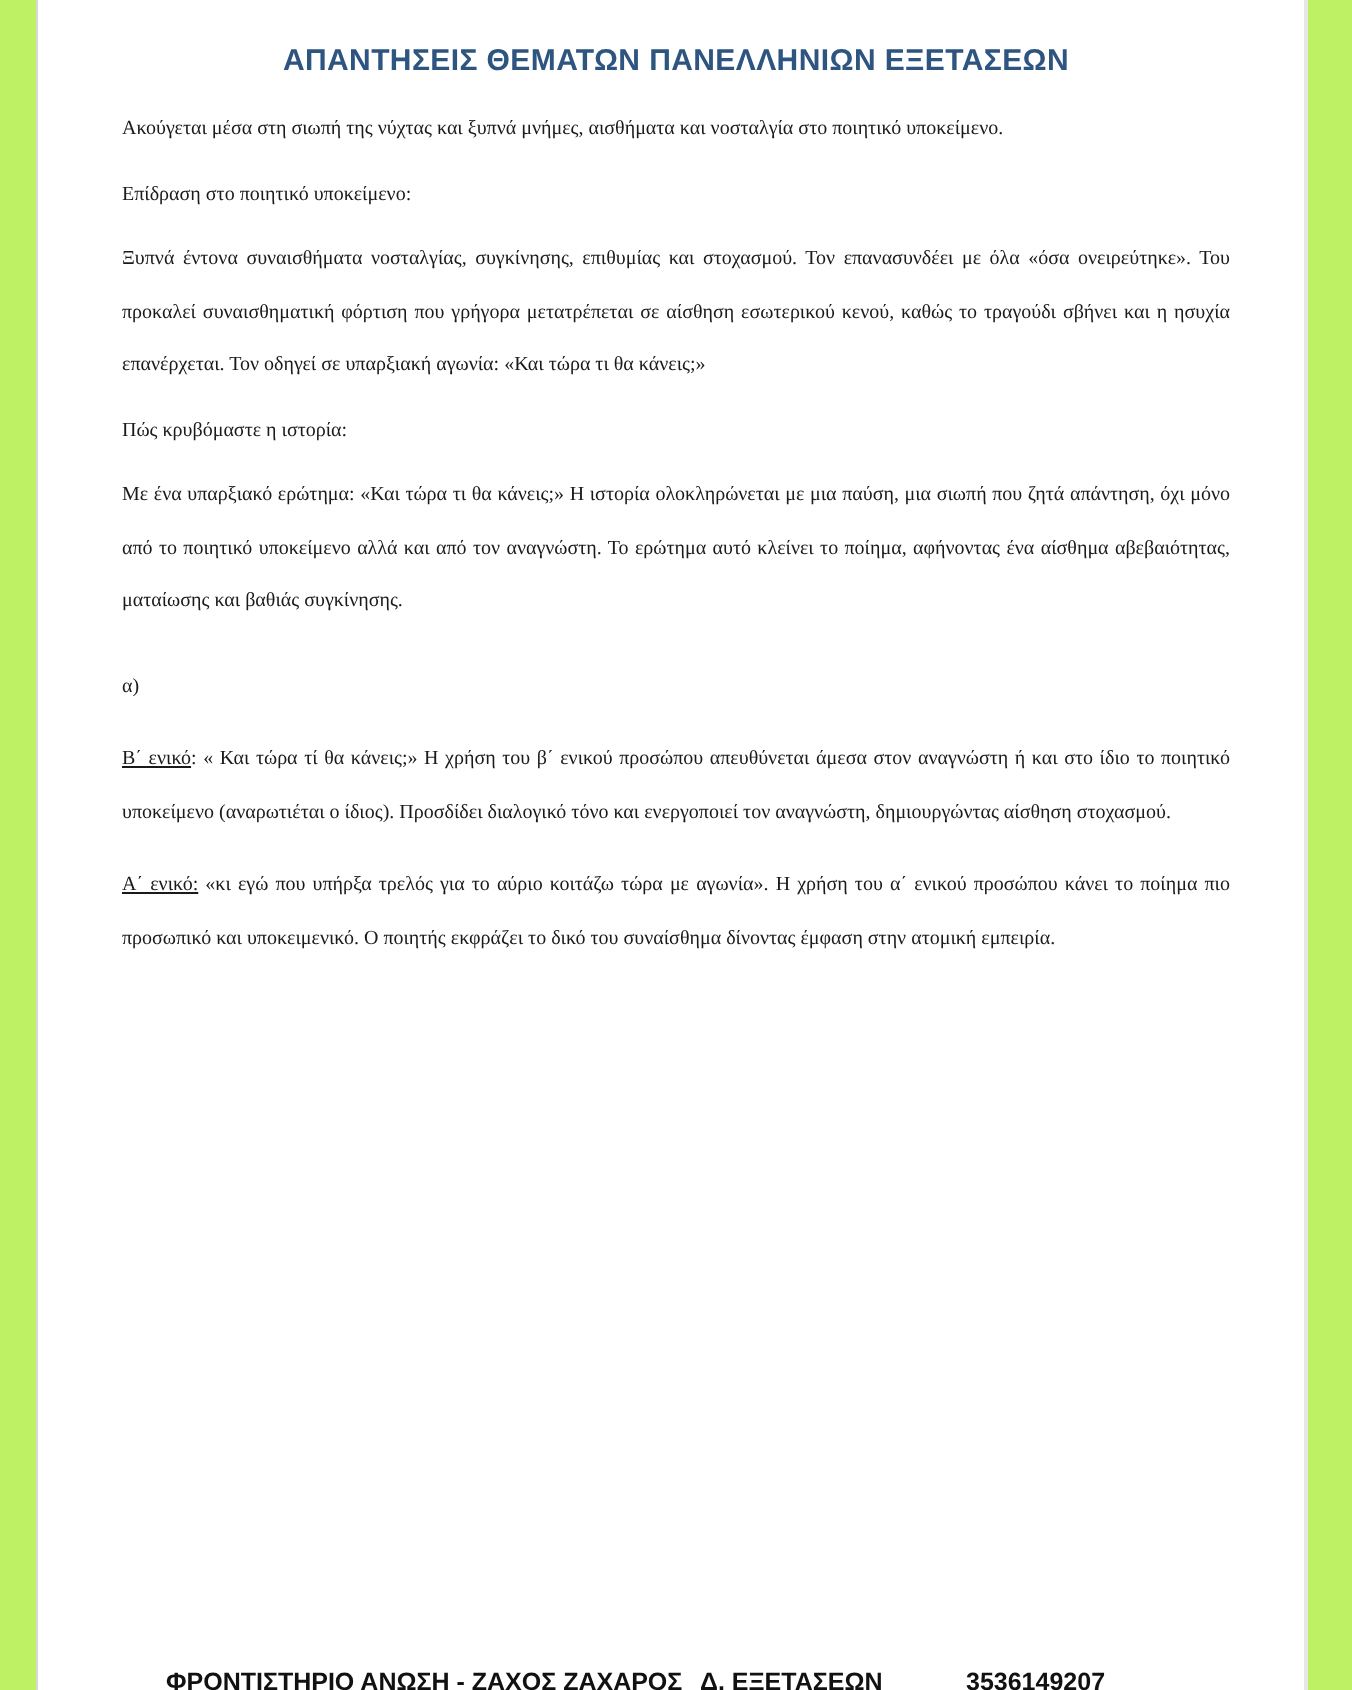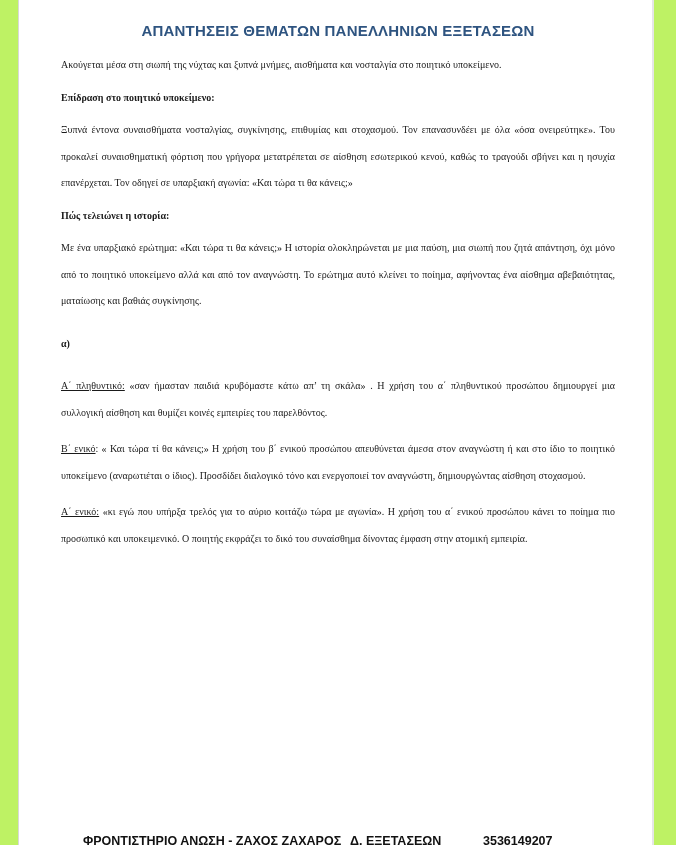--- a/index.html
+++ b/index.html
@@ -38,21 +38,21 @@
     letter-spacing: 0.2px;
   }
   .para {
     font-size: 10px;
     line-height: 26.5px;
     text-align: justify;
     color: #1a1a1a;
     margin-top: 6px;
   }
   .para.first { margin-top: 13px; }
-  .para.bold { font-weight: bold; }
+  .para.bold { font-weight: normal; }
   .para.space-lg { margin-top: 16px; }
   .para.space-md { margin-top: 10px; }
   .u-label { text-decoration: underline; }
   .footer {
     position: absolute;
     left: 0;
     top: 822px;
     width: 100%;
     height: 20px;
     font-family: "Liberation Sans", "DejaVu Sans", sans-serif;
@@ -73,28 +73,27 @@
     <div class="page-content">
 
       <h1 class="doc-title">ΑΠΑΝΤΗΣΕΙΣ ΘΕΜΑΤΩΝ ΠΑΝΕΛΛΗΝΙΩΝ ΕΞΕΤΑΣΕΩΝ</h1>
 
       <p class="para first">Ακούγεται μέσα στη σιωπή της νύχτας και ξυπνά μνήμες, αισθήματα και νοσταλγία στο ποιητικό υποκείμενο.</p>
 
       <p class="para bold">Επίδραση στο ποιητικό υποκείμενο:</p>
 
       <p class="para">Ξυπνά έντονα συναισθήματα νοσταλγίας, συγκίνησης, επιθυμίας και στοχασμού. Τον επανασυνδέει με όλα «όσα ονειρεύτηκε». Του προκαλεί συναισθηματική φόρτιση  που γρήγορα μετατρέπεται σε αίσθηση εσωτερικού κενού, καθώς το τραγούδι σβήνει και η ησυχία επανέρχεται. Τον οδηγεί σε υπαρξιακή αγωνία: «Και τώρα τι θα κάνεις;»</p>
 
-      <p class="para bold">Πώς τελειώνει η ιστορία:</p>
+      <p class="para bold">Πώς κρυβόμαστε η ιστορία:</p>
 
       <p class="para">Με ένα υπαρξιακό ερώτημα: «Και τώρα τι θα κάνεις;» Η ιστορία ολοκληρώνεται με μια παύση, μια σιωπή που ζητά απάντηση, όχι μόνο από το ποιητικό υποκείμενο αλλά και από τον αναγνώστη. Το ερώτημα αυτό κλείνει το ποίημα, αφήνοντας ένα αίσθημα αβεβαιότητας, ματαίωσης και βαθιάς συγκίνησης.</p>
 
 
       <p class="para bold space-lg">α)</p>
 
-      <p class="para space-lg"><span class="u-label">Α΄ πληθυντικό:</span><span> «σαν ήμασταν παιδιά κρυβόμαστε κάτω απ’ τη σκάλα» . Η χρήση του α΄ πληθυντικού προσώπου δημιουργεί μια συλλογική αίσθηση και θυμίζει κοινές εμπειρίες του παρελθόντος.</span></p>
 
       <p class="para space-md"><span class="u-label">Β΄ ενικό</span><span>: « Και τώρα τί θα κάνεις;» Η χρήση του β΄ ενικού προσώπου απευθύνεται άμεσα στον αναγνώστη ή και στο ίδιο το ποιητικό υποκείμενο (αναρωτιέται ο ίδιος). Προσδίδει διαλογικό τόνο και ενεργοποιεί τον αναγνώστη, δημιουργώντας αίσθηση στοχασμού.</span></p>
 
       <p class="para space-md"><span class="u-label">Α΄ ενικό:</span><span> «κι εγώ που υπήρξα τρελός για το αύριο κοιτάζω τώρα με αγωνία». Η χρήση του α΄ ενικού προσώπου κάνει το ποίημα πιο προσωπικό και υποκειμενικό. Ο ποιητής εκφράζει το δικό του συναίσθημα δίνοντας έμφαση στην ατομική εμπειρία.</span></p>
 
     </div>
 
     <div class="footer">
       <span class="f-left">ΦΡΟΝΤΙΣΤΗΡΙΟ ΑΝΩΣΗ - ΖΑΧΟΣ ΖΑΧΑΡΟΣ</span>
       <span class="f-mid">Δ. ΕΞΕΤΑΣΕΩΝ</span>

